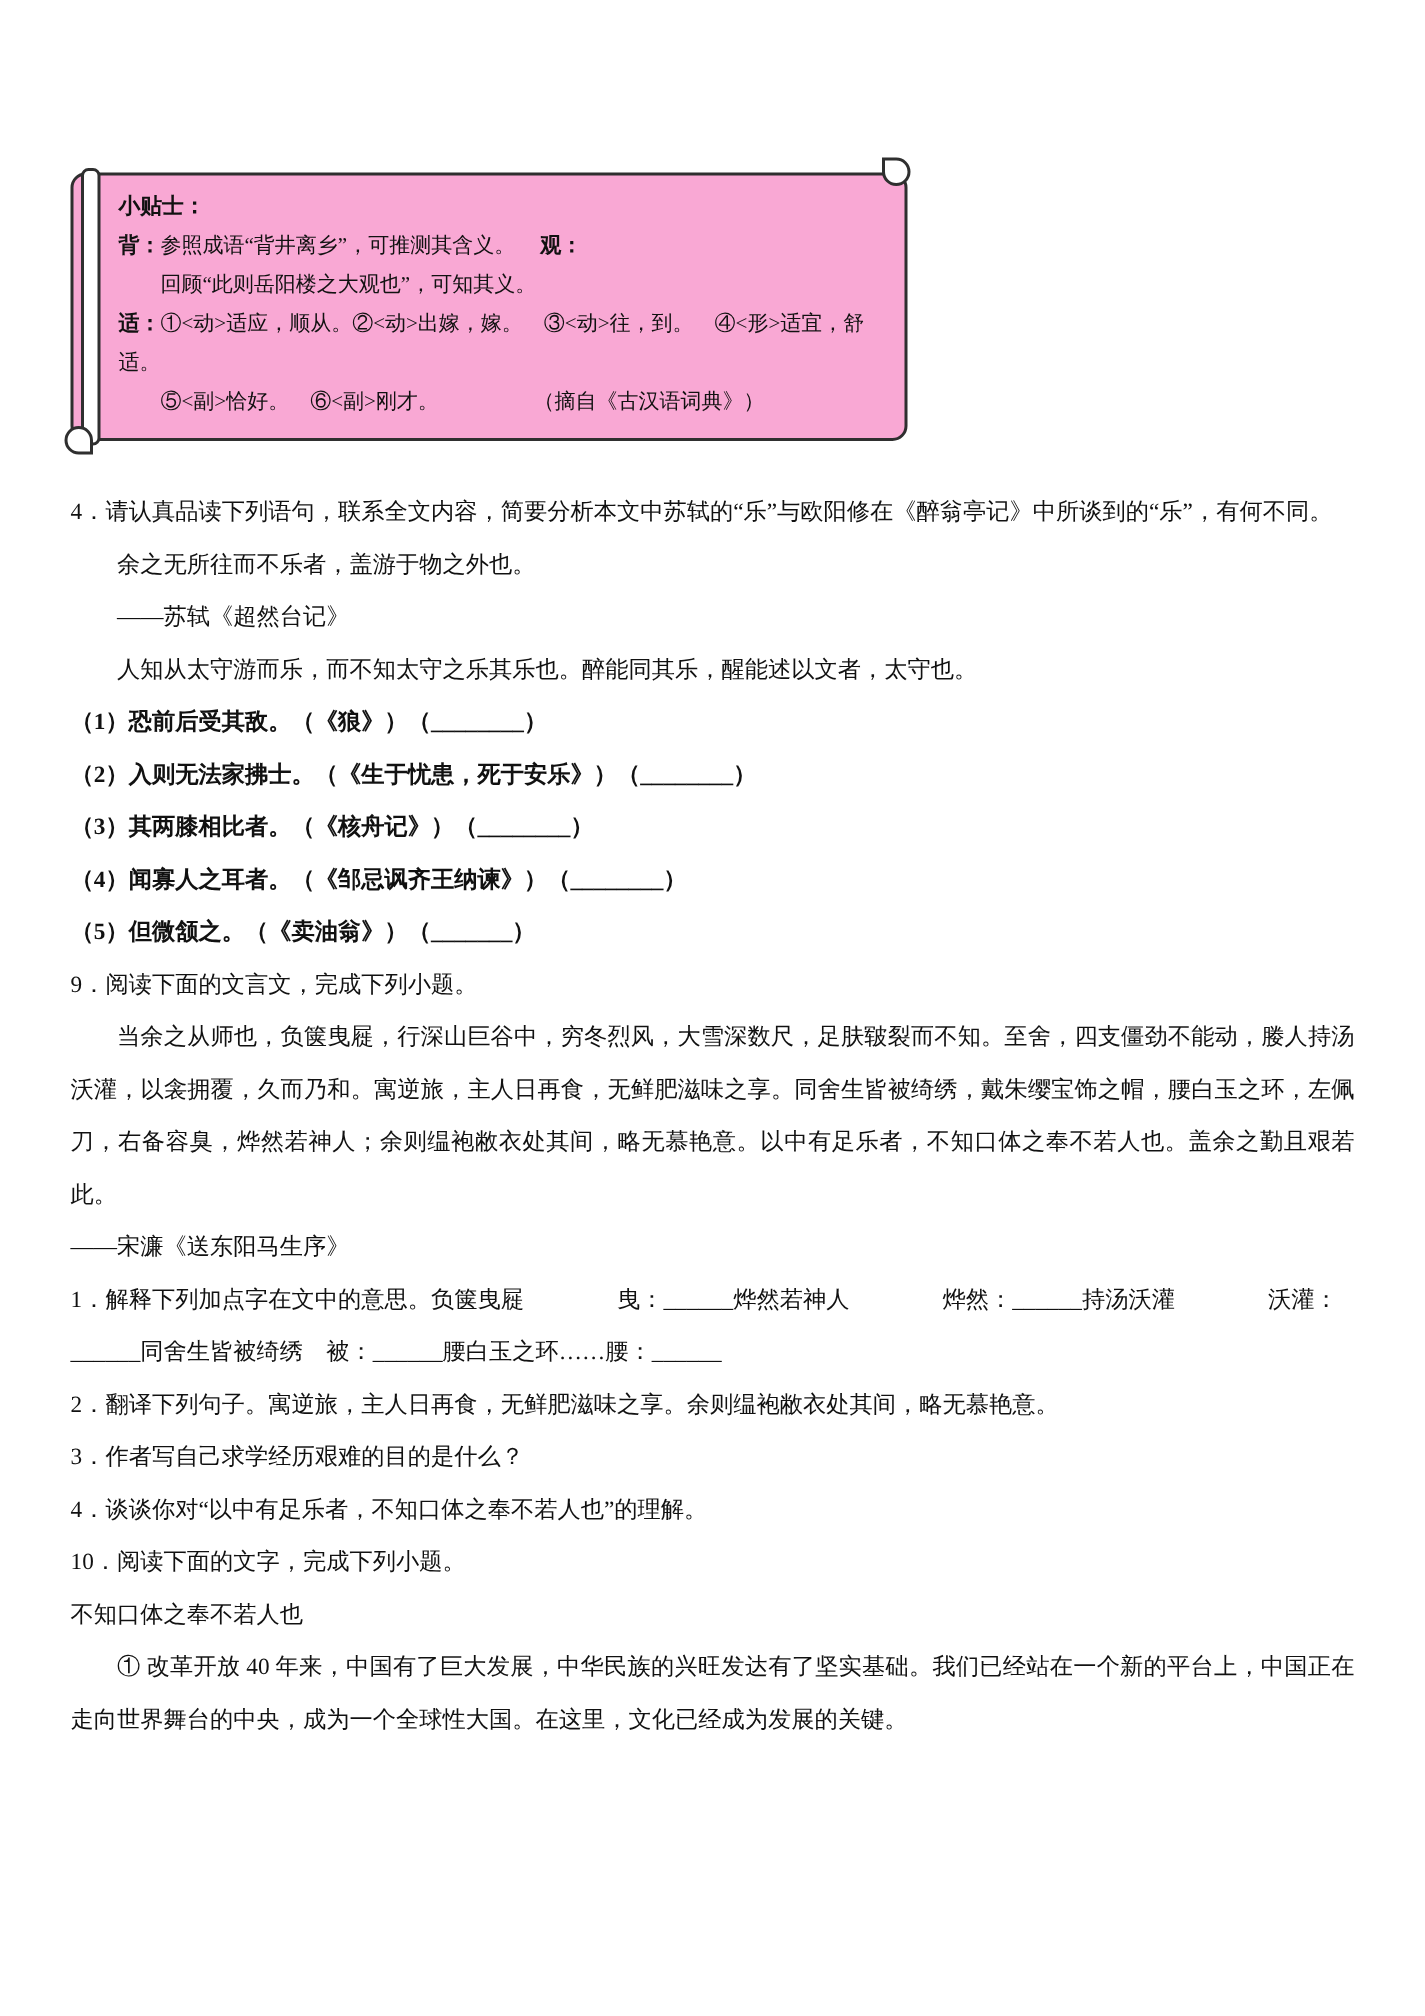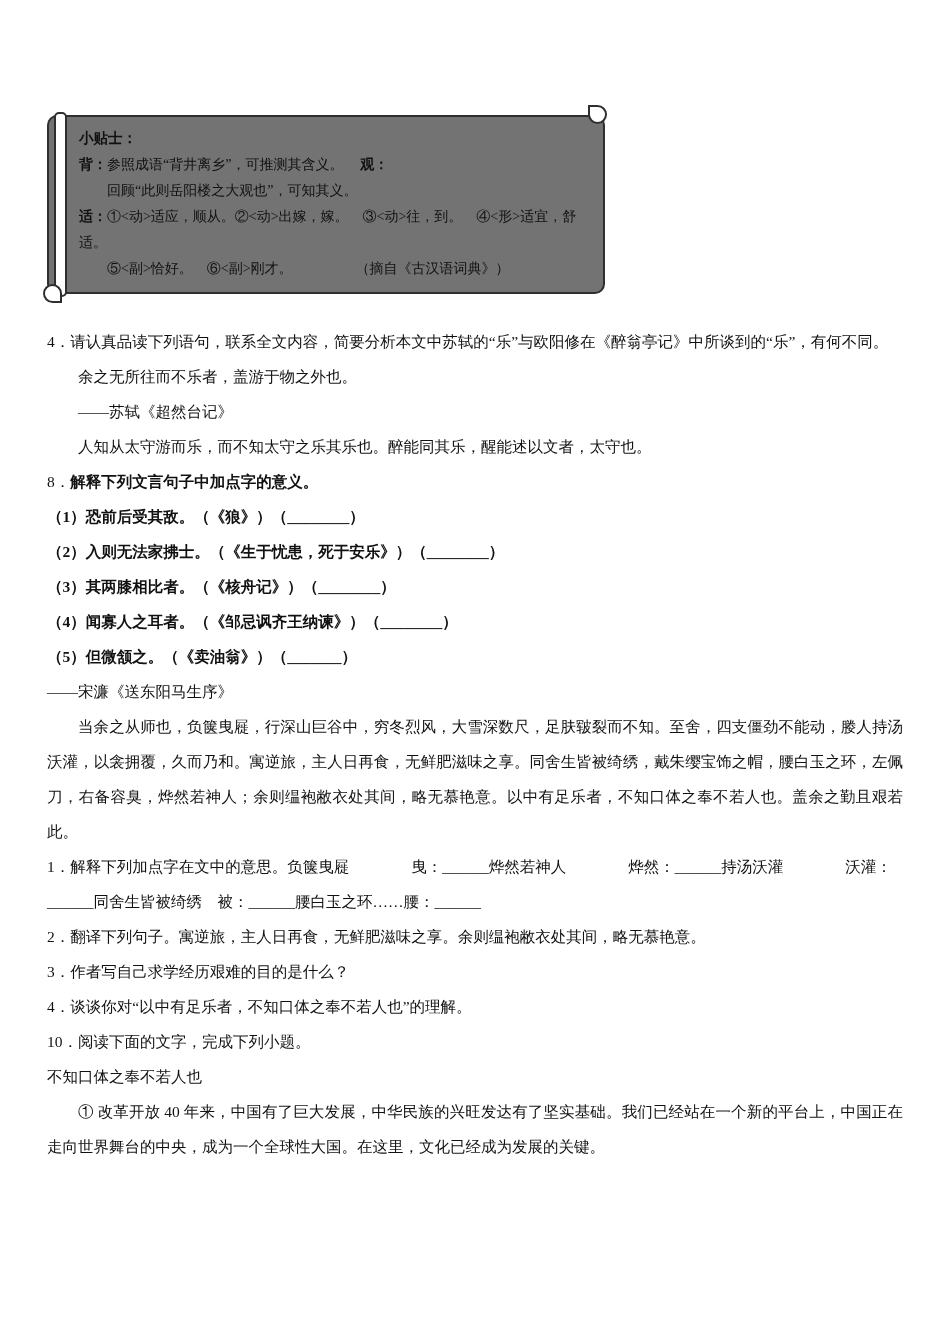--- a/index.html
+++ b/index.html
@@ -21,21 +21,21 @@
     height: 1344px;
     padding: 0 47px;
   }
   
   .scroll-box {
     position: relative;
     width: 558px;
     margin-top: 115px;
     border: 2px solid #2f2f2f;
     border-radius: 10px;
-    background: #737373;
+    background: #f9a8d4;
     box-sizing: border-box;
     padding: 8px 14px 10px 30px;
   }
   .roll-left {
     position: absolute;
     left: 5px;
     top: -5px;
     bottom: -5px;
     width: 9px;
     border: 2px solid #2f2f2f;
@@ -95,29 +95,29 @@
     <div class="tip-line"><span class="tip-label">适：</span><span>①&lt;动&gt;适应，顺从。②&lt;动&gt;出嫁，嫁。　③&lt;动&gt;往，到。　④&lt;形&gt;适宜，舒适。</span></div>
 
     <div class="tip-line tip-hang"><span>⑤&lt;副&gt;恰好。　⑥&lt;副&gt;刚才。</span><span class="tip-src">（摘自《古汉语词典》）</span></div>
   </div>
 
   <p class="para first-q">4．请认真品读下列语句，联系全文内容，简要分析本文中苏轼的“乐”与欧阳修在《醉翁亭记》中所谈到的“乐”，有何不同。</p>
   <p class="para indent">余之无所往而不乐者，盖游于物之外也。</p>
   <p class="para indent">——苏轼《超然台记》</p>
   <p class="para indent">人知从太守游而乐，而不知太守之乐其乐也。醉能同其乐，醒能述以文者，太守也。</p>
 
-  <p class="para"><span>8．</span><span class="bold">解释下列文言句子中加点字的意义。</span></p>
   <p class="para bold">（1）恐前后受其敌。（《狼》）（________）</p>
   <p class="para bold">（2）入则无法家拂士。（《生于忧患，死于安乐》）（________）</p>
   <p class="para bold">（3）其两膝相比者。（《核舟记》）（________）</p>
   <p class="para bold">（4）闻寡人之耳者。（《邹忌讽齐王纳谏》）（________）</p>
   <p class="para bold">（5）但微颔之。（《卖油翁》）（_______）</p>
 
+  <p class="para">9．阅读下面的文言文，完成下列小题。</p>
+  <p class="para passage">当余之从师也，负箧曳屣，行深山巨谷中，穷冬烈风，大雪深数尺，足肤皲裂而不知。至舍，四支僵劲不能动，媵人持汤沃灌，以衾拥覆，久而乃和。寓逆旅，主人日再食，无鲜肥滋味之享。同舍生皆被绮绣，戴朱缨宝饰之帽，腰白玉之环，左佩刀，右备容臭，烨然若神人；余则缊袍敝衣处其间，略无慕艳意。以中有足乐者，不知口体之奉不若人也。盖余之勤且艰若此。</p>
   <p class="para">——宋濂《送东阳马生序》</p>
-  <p class="para passage">当余之从师也，负箧曳屣，行深山巨谷中，穷冬烈风，大雪深数尺，足肤皲裂而不知。至舍，四支僵劲不能动，媵人持汤沃灌，以衾拥覆，久而乃和。寓逆旅，主人日再食，无鲜肥滋味之享。同舍生皆被绮绣，戴朱缨宝饰之帽，腰白玉之环，左佩刀，右备容臭，烨然若神人；余则缊袍敝衣处其间，略无慕艳意。以中有足乐者，不知口体之奉不若人也。盖余之勤且艰若此。</p>
   <p class="para">1．解释下列加点字在文中的意思。负箧曳屣　　　　曳：______烨然若神人　　　　烨然：______持汤沃灌　　　　沃灌：______同舍生皆被绮绣　被：______腰白玉之环……腰：______</p>
   <p class="para">2．翻译下列句子。寓逆旅，主人日再食，无鲜肥滋味之享。余则缊袍敝衣处其间，略无慕艳意。</p>
   <p class="para">3．作者写自己求学经历艰难的目的是什么？</p>
   <p class="para">4．谈谈你对“以中有足乐者，不知口体之奉不若人也”的理解。</p>
 
   <p class="para">10．阅读下面的文字，完成下列小题。</p>
   <p class="para">不知口体之奉不若人也</p>
   <p class="para passage">① 改革开放 40 年来，中国有了巨大发展，中华民族的兴旺发达有了坚实基础。我们已经站在一个新的平台上，中国正在走向世界舞台的中央，成为一个全球性大国。在这里，文化已经成为发展的关键。</p>
 
 </div>

